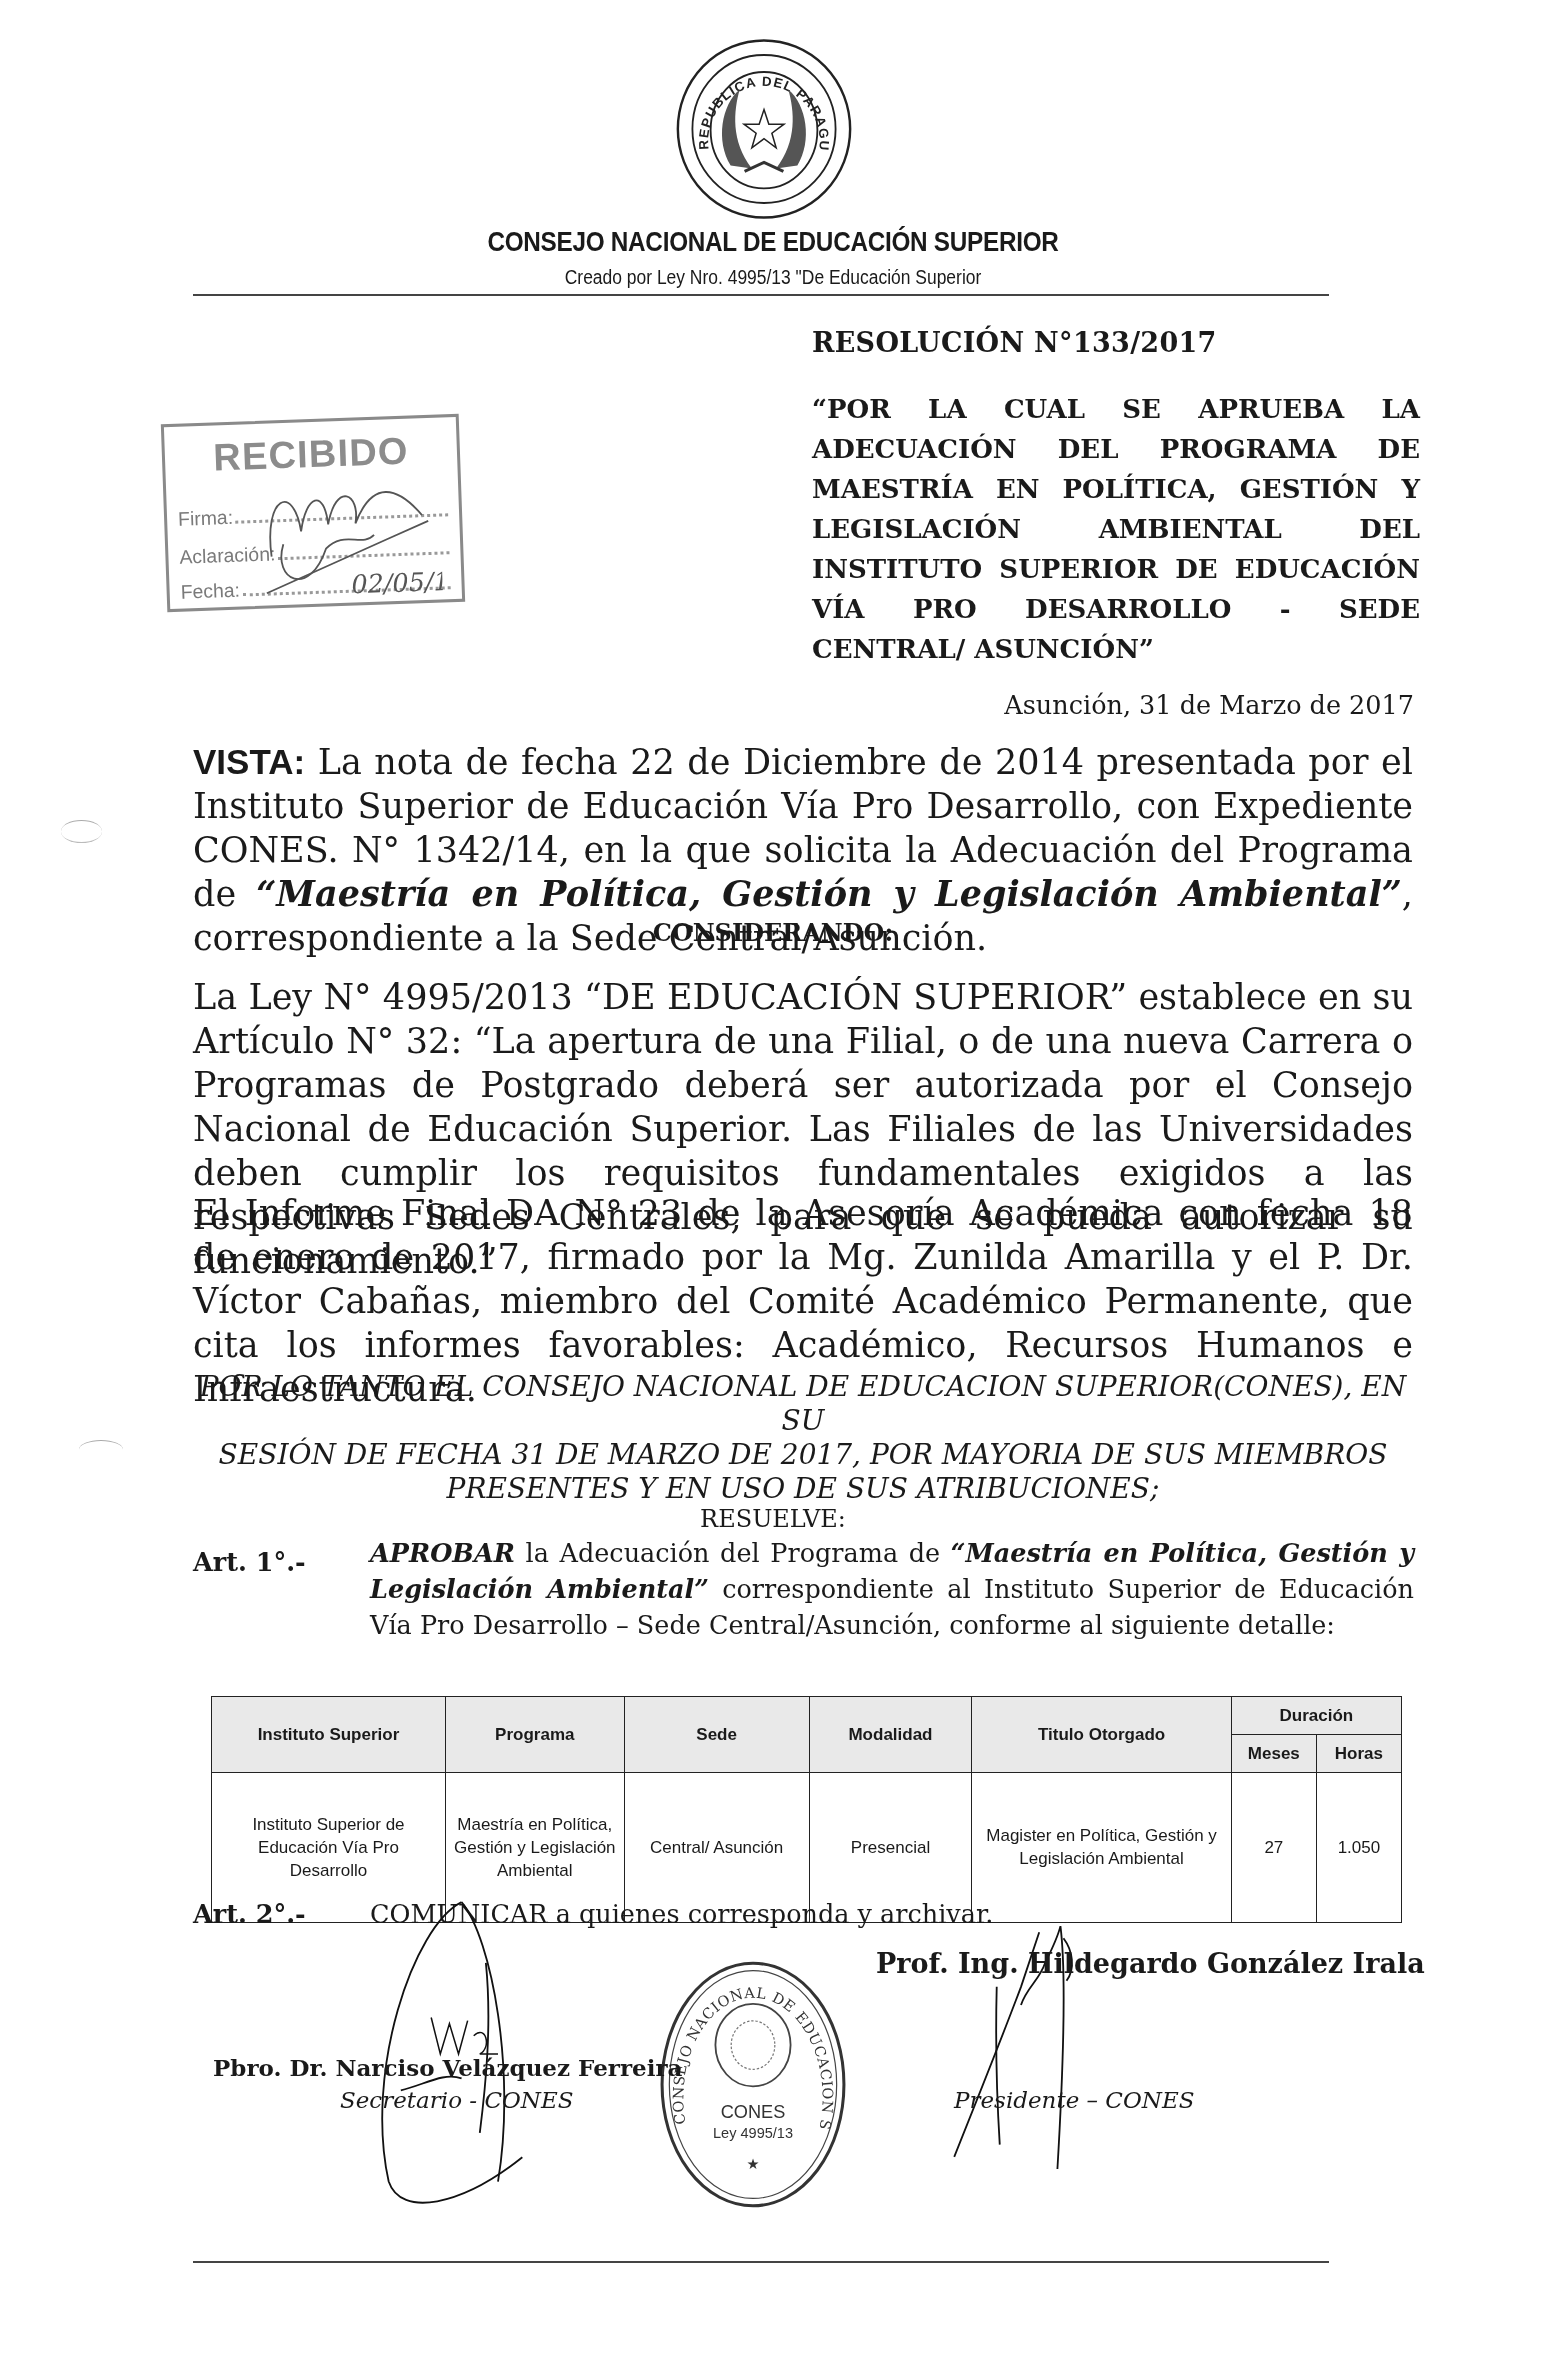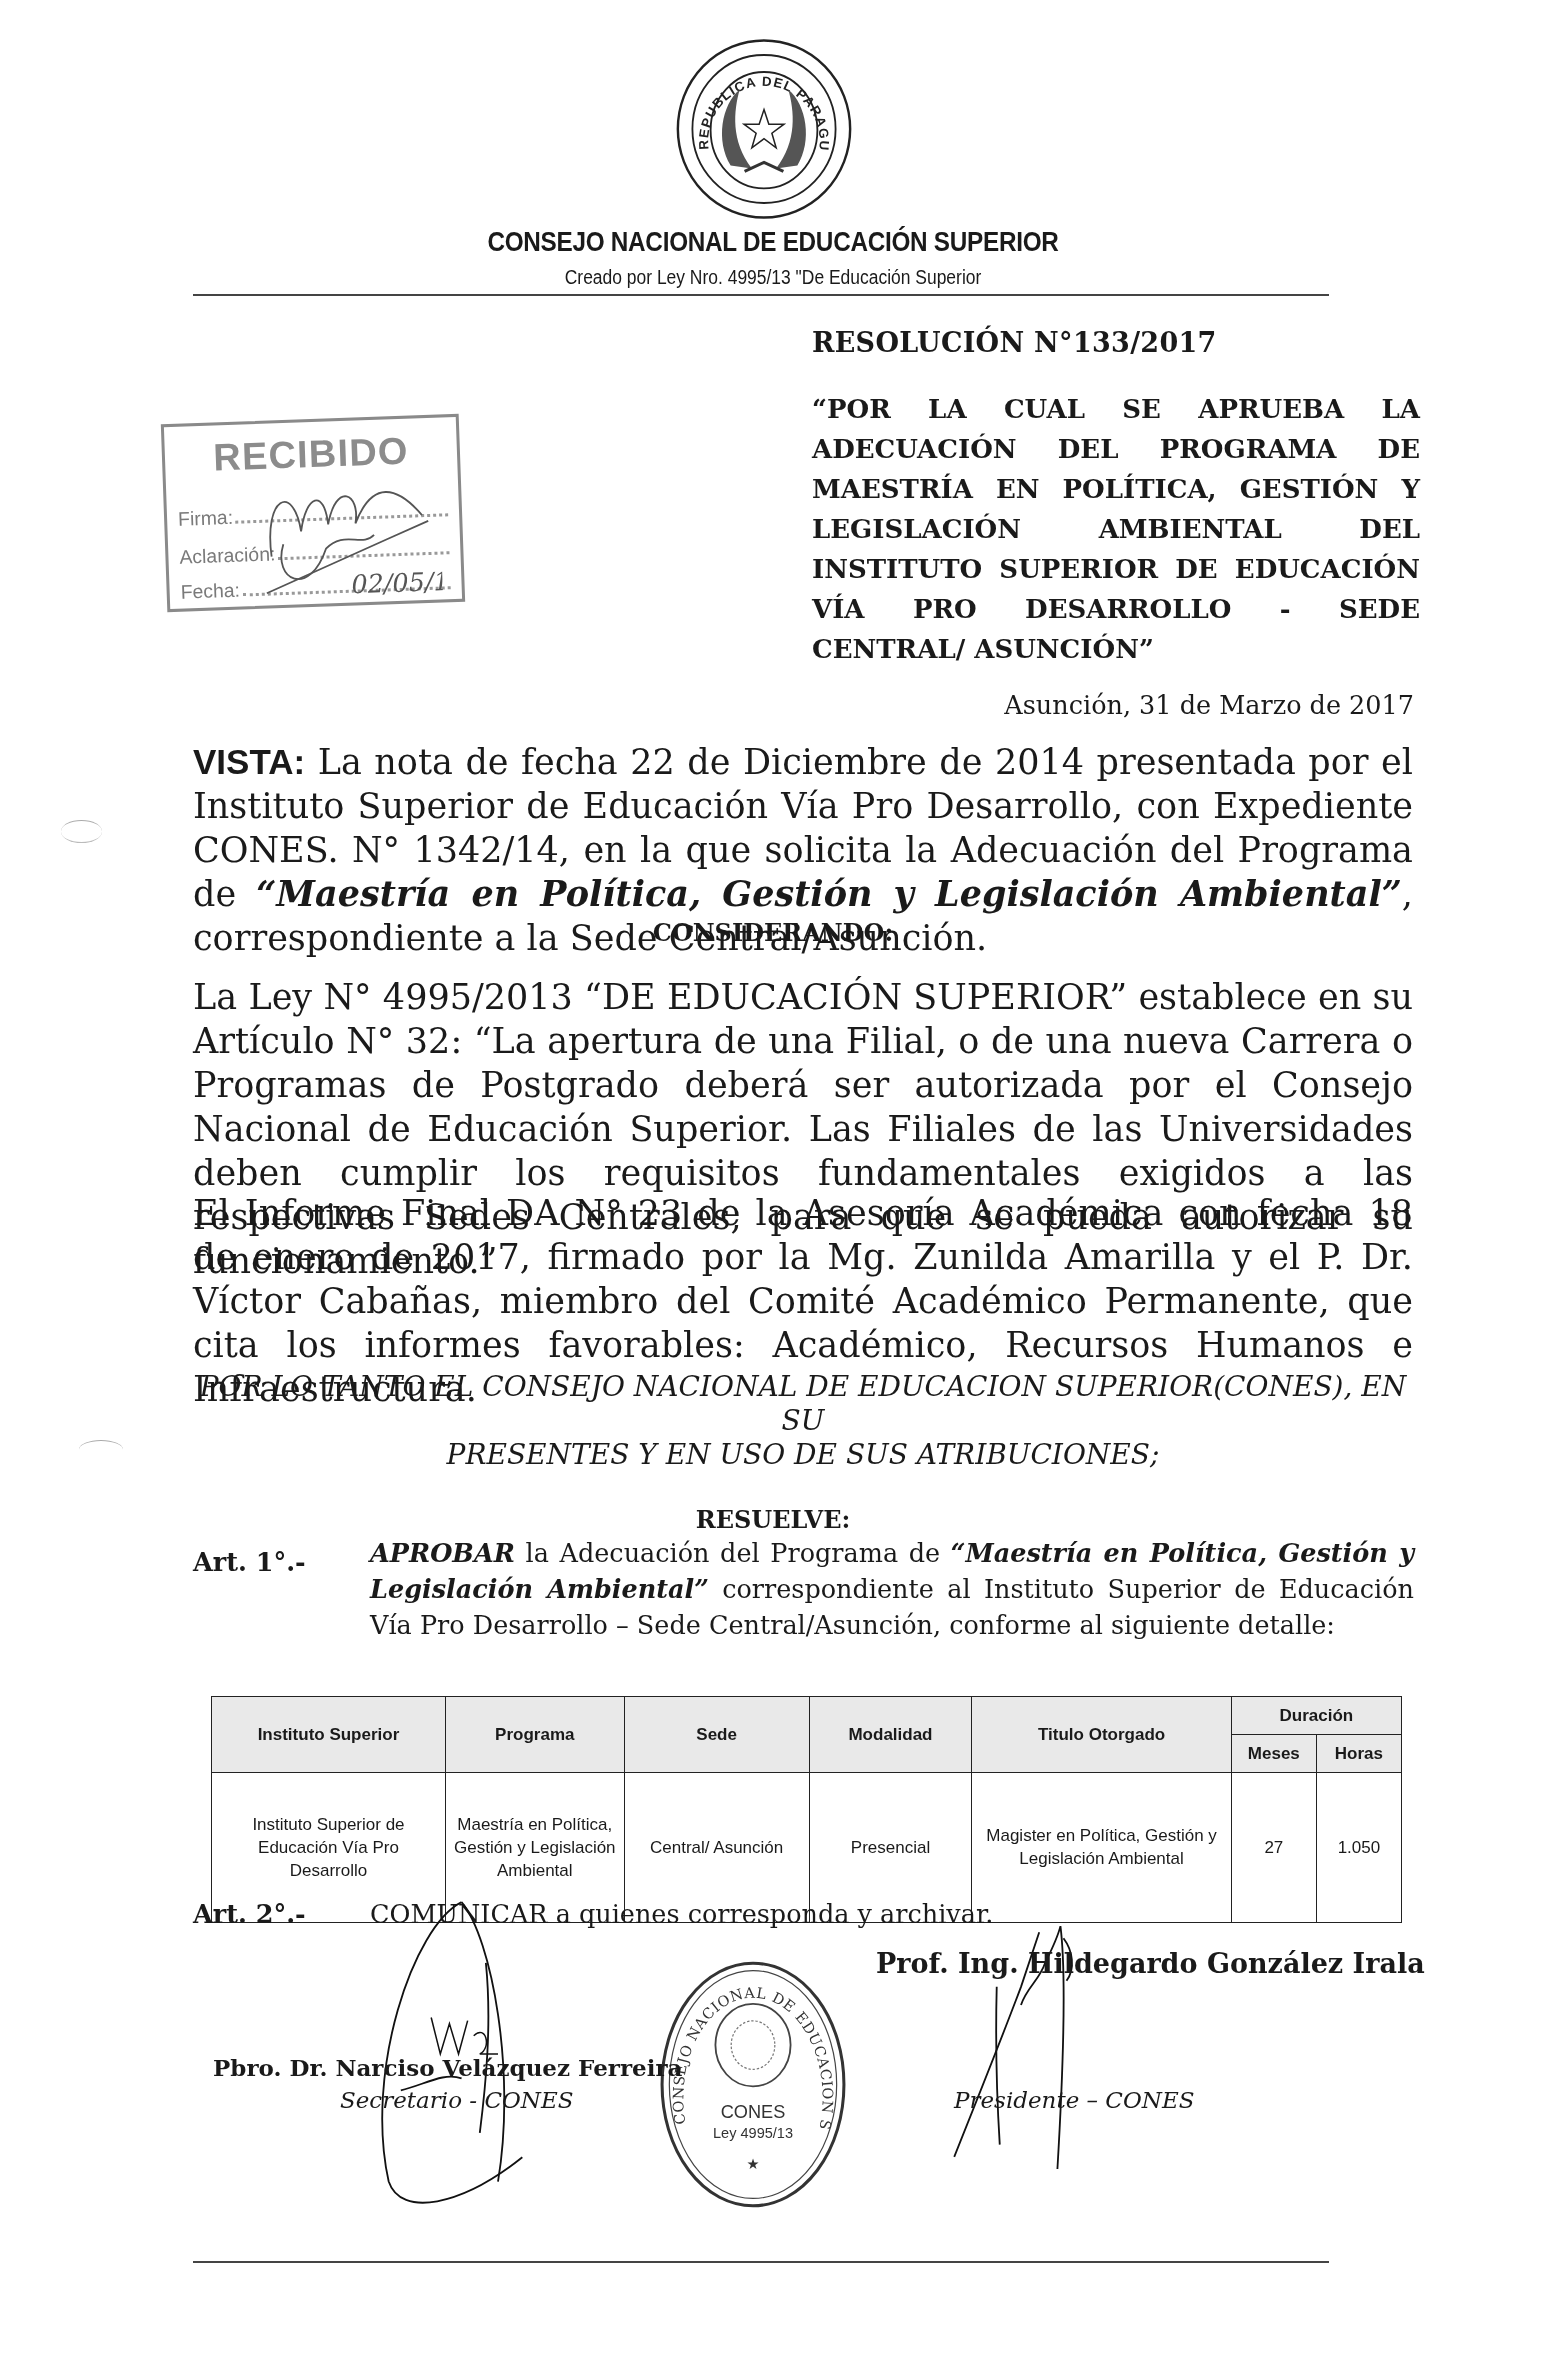--- a/index.html
+++ b/index.html
@@ -27,21 +27,21 @@
 
   .para { left:193px; width:1220px; font-size:35px; line-height:44px; text-align:justify; }
   .para b.label { font-family:"Liberation Sans", sans-serif; font-weight:bold; }
   .bi { font-weight:bold; font-style:italic; }
 
   #vista { top:740px; }
   #considerando-h { left:0; width:1546px; text-align:center; top:918px; font-weight:bold; font-size:24px; }
   #cons-p1 { top:975px; }
   #cons-p2 { top:1191px; }
   #por-tanto { left:193px; width:1220px; top:1370px; text-align:center; font-style:italic; font-size:28px; line-height:34px; }
-  #resuelve-h { left:0; width:1546px; text-align:center; top:1505px; font-weight:bold; font-size:24px; }
+  #resuelve-h { left:0; width:1546px; text-align:center; top:1505px; font-weight:normal; font-size:24px; }
 
   .art-label { left:193px; font-weight:bold; font-size:25.5px; }
   #art1-label { top:1535px;margin-top:12px; }
   #art1-body { left:370px; width:1044px; top:1535px; font-size:25.5px; line-height:36px; text-align:justify; }
   #art2-label { top:1899px; }
   #art2-body { left:370px; top:1899px; font-size:25.5px; }
 
   
   #detail-table { left:211px; top:1696px; width:1191px; border-collapse:collapse; font-family:"Liberation Sans", sans-serif; font-size:17px; }
   #detail-table th, #detail-table td { border:1.8px solid #222; text-align:center; vertical-align:middle; padding:3.6px 6px; }
@@ -117,20 +117,21 @@
 <div id="vista" class="abs para">
   <b class="label">VISTA:</b><span> La nota de fecha 22 de Diciembre de 2014 presentada por el Instituto Superior de Educación Vía Pro Desarrollo, con Expediente CONES. N° 1342/14, en la que solicita la Adecuación del Programa de </span><span class="bi">“Maestría en Política, Gestión y Legislación Ambiental”</span><span>, correspondiente a la Sede Central/Asunción.</span>
 </div>
 
 <div id="considerando-h" class="abs">CONSIDERANDO:</div>
 <div id="cons-p1" class="abs para">La Ley N° 4995/2013 “DE EDUCACIÓN SUPERIOR” establece en su Artículo N° 32: “La apertura de una Filial, o de una nueva Carrera o Programas de Postgrado deberá ser autorizada por el Consejo Nacional de Educación Superior. Las Filiales de las Universidades deben cumplir los requisitos fundamentales exigidos a las respectivas Sedes Centrales, para que se pueda autorizar su funcionamiento.”</div>
 <div id="cons-p2" class="abs para">El Informe Final DA N° 23 de la Asesoría Académica con fecha 18 de enero de 2017, firmado por la Mg. Zunilda Amarilla y el P. Dr. Víctor Cabañas, miembro del Comité Académico Permanente, que cita los informes favorables: Académico, Recursos Humanos e Infraestructura.</div>
 
 <div id="por-tanto" class="abs">
   <div>POR LO TANTO EL CONSEJO NACIONAL DE EDUCACION SUPERIOR(CONES), EN SU</div>
+  <div>SESIÓN DE FECHA 31 DE MARZO DE 2017, POR MAYORIA DE SUS MIEMBROS</div>
   <div>PRESENTES Y EN USO DE SUS ATRIBUCIONES;</div>
 </div>
 
 <div id="resuelve-h" class="abs">RESUELVE:</div>
 
 <div id="art1-label" class="abs art-label">Art. 1°.-</div>
 <div id="art1-body" class="abs">
   <span class="bi">APROBAR</span><span> la Adecuación del Programa de </span><span class="bi">“Maestría en Política, Gestión y Legislación Ambiental”</span><span> correspondiente al Instituto Superior de Educación Vía Pro Desarrollo – Sede Central/Asunción, conforme al siguiente detalle:</span>
 </div>
 

